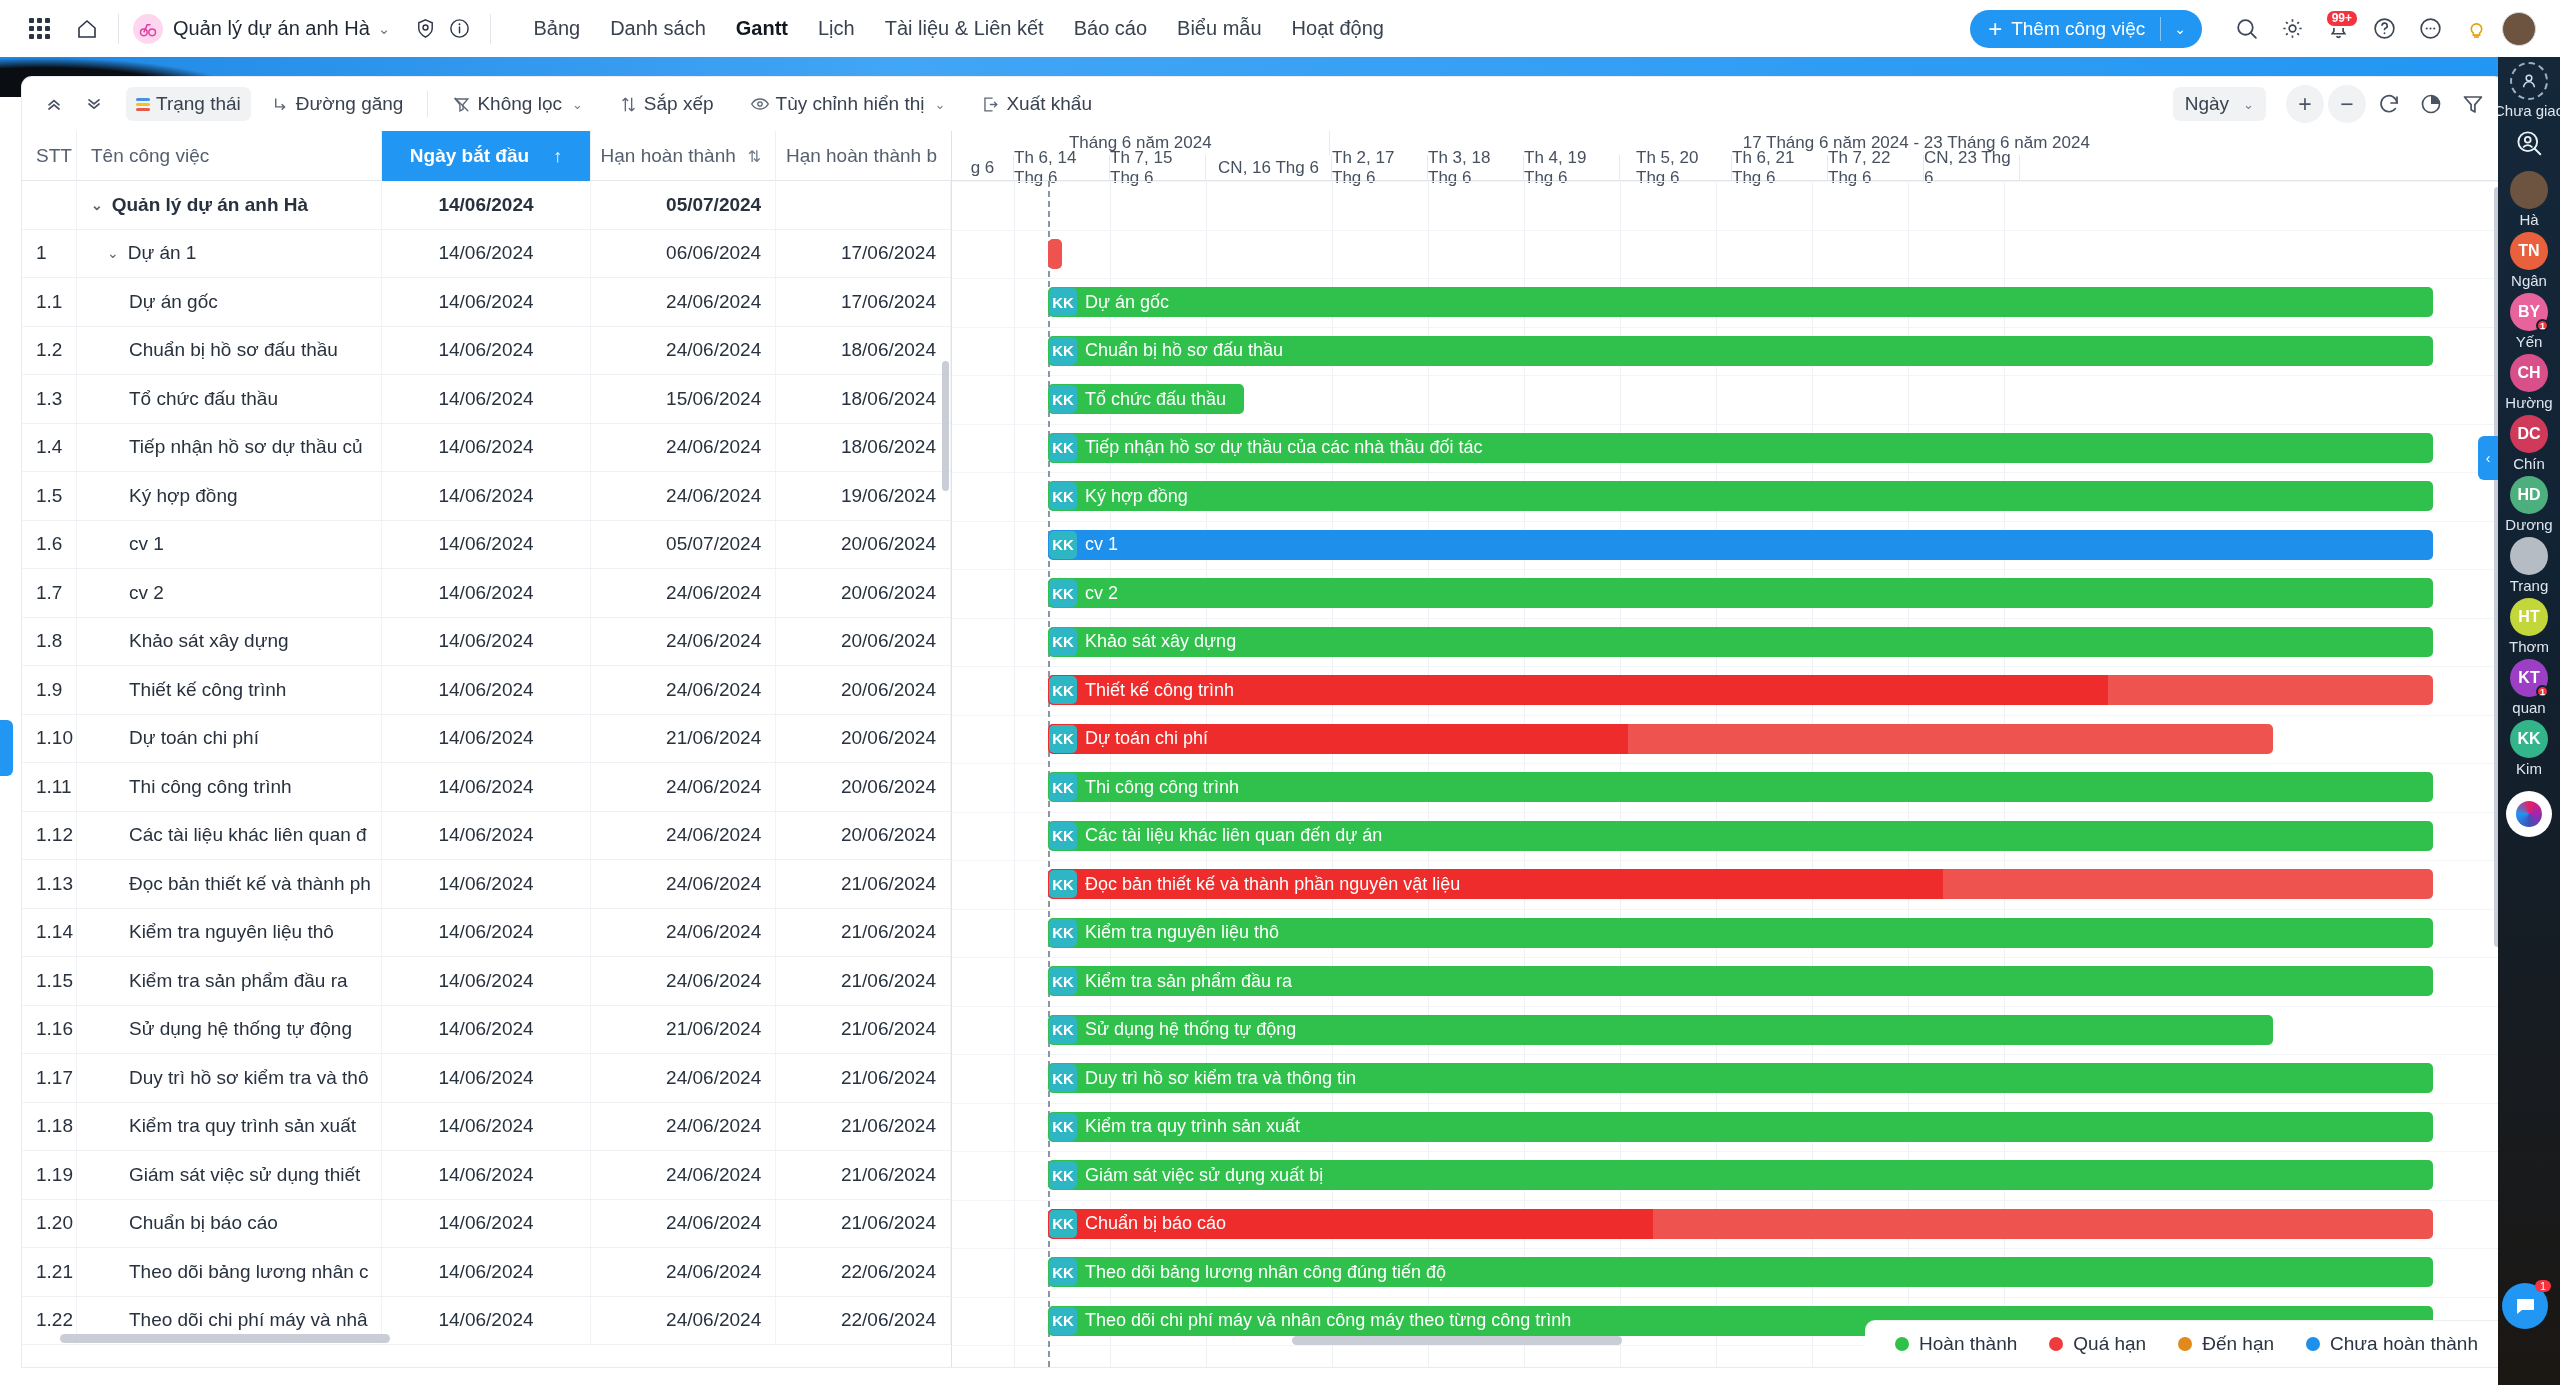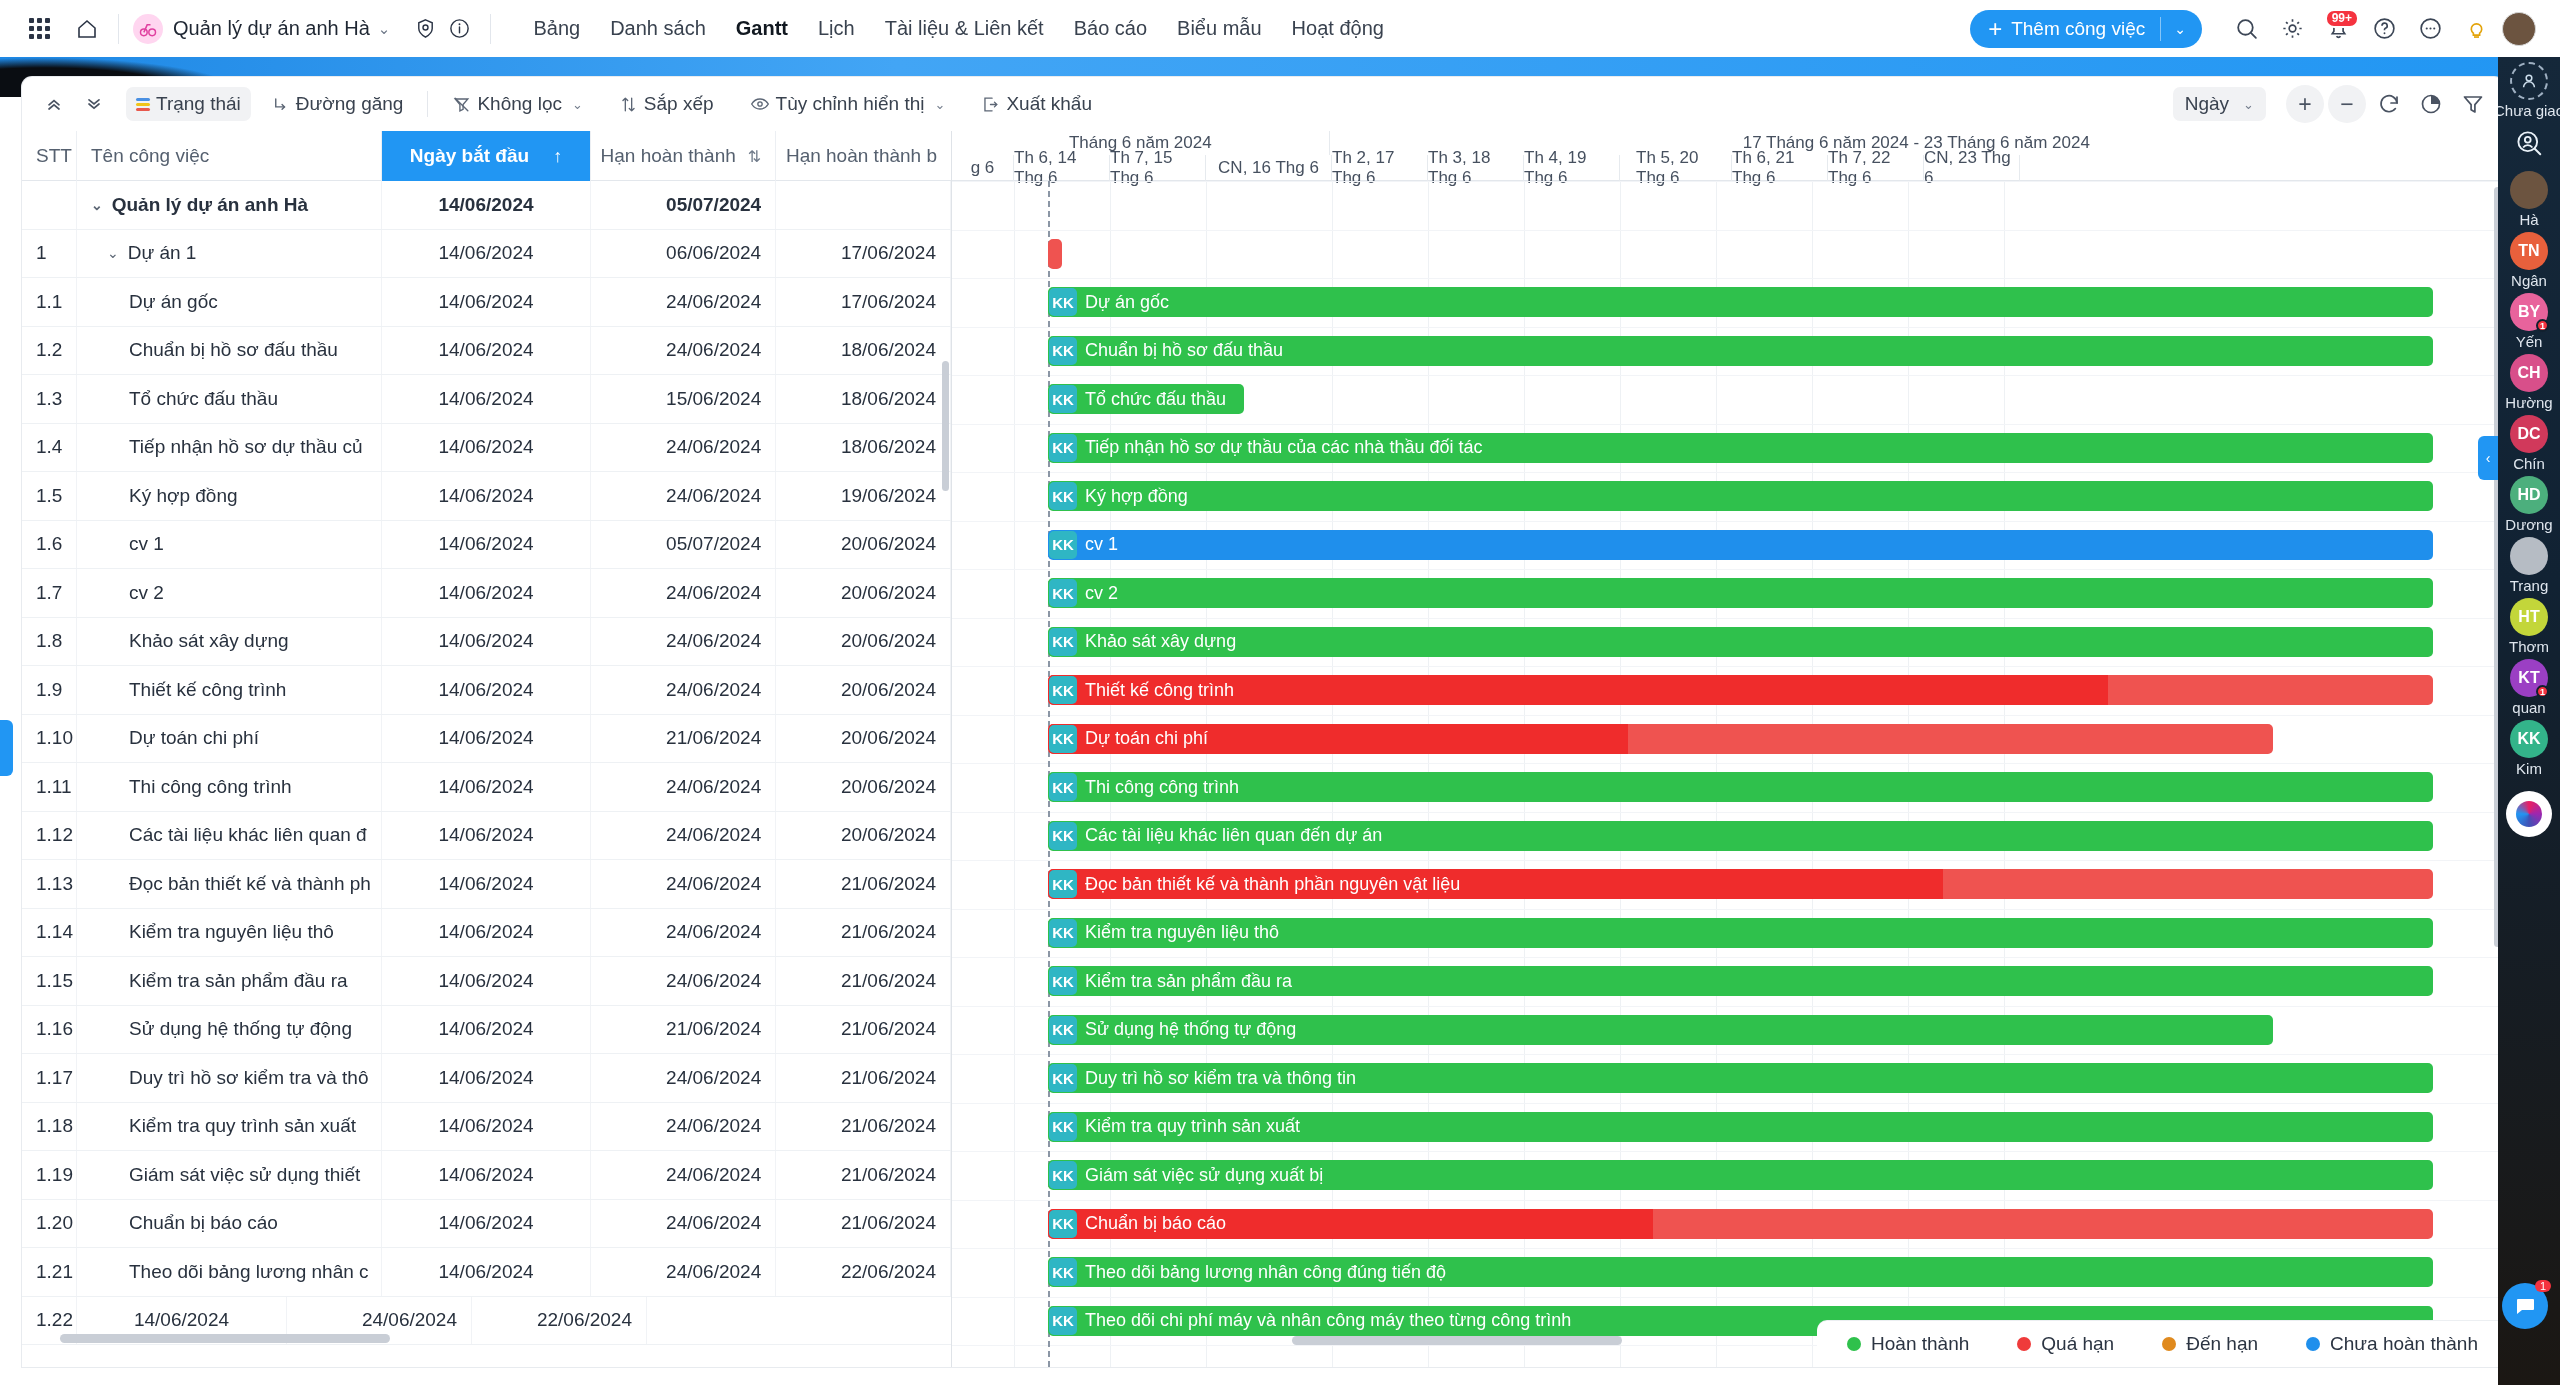--- a/index.html
+++ b/index.html
@@ -146,21 +146,21 @@
   .bar.late .prog { position:absolute; left:0; top:0; bottom:0; background:#ef2c2c; border-radius:5px 0 0 5px; }
   .bar .inner { position:relative; display:flex; align-items:center; z-index:2; }
 
   .g-scroll-h { position:absolute; left:340px; bottom:22px; width:330px; height:9px;
                 background:#c9ced6; border-radius:5px; }
   .g-scroll-v { position:absolute; right:3px; top:56px; width:7px; height:760px;
                 background:#c9ced6; border-radius:4px; }
 
   
   .legend { position:absolute; right:0; bottom:0; height:46px; display:flex; align-items:center;
-            gap:48px; padding:0 26px 0 30px; background:#fff; border-radius:10px 0 0 0;
+            gap:32px; padding:0 26px 0 30px; background:#fff; border-radius:10px 0 0 0;
             box-shadow:0 -1px 0 #eceff2; z-index:20;}
   .lg { display:flex; align-items:center; gap:10px; font-size:19px; color:#2b3442; white-space:nowrap;}
   .dot { width:14px;height:14px;border-radius:50%; flex:none; }
 
   
   .rail { position:absolute; top:48px; right:0; width:62px; bottom:0;
           background:linear-gradient(180deg,#15283a 0%, #123 40%, #1b1713 100%);
           display:flex; flex-direction:column; align-items:center; padding-top:14px; z-index:30;
           overflow:hidden; }
   .rail-item { display:flex; flex-direction:column; align-items:center; margin-bottom:4px; cursor:pointer; }
@@ -633,20 +633,23 @@
               <div class="td c-stt">1.21</div>
               <div class="td c-name">
                 <span>Theo dõi bảng lương nhân c</span>
               </div>
               <div class="td c-start">14/06/2024</div>
               <div class="td c-due">24/06/2024</div>
               <div class="td c-due2">22/06/2024</div>
             </div>
             <div class="trow lvl2">
               <div class="td c-stt">1.22</div>
+              <div class="td c-name">
+                <span>Theo dõi chi phí máy và nhâ</span>
+              </div>
               <div class="td c-start">14/06/2024</div>
               <div class="td c-due">24/06/2024</div>
               <div class="td c-due2">22/06/2024</div>
             </div>
           </div>
         <div class="tbl-scroll-v"></div>
         <div class="tbl-scroll-h"></div>
       </div>
 
       <div class="gantt">

